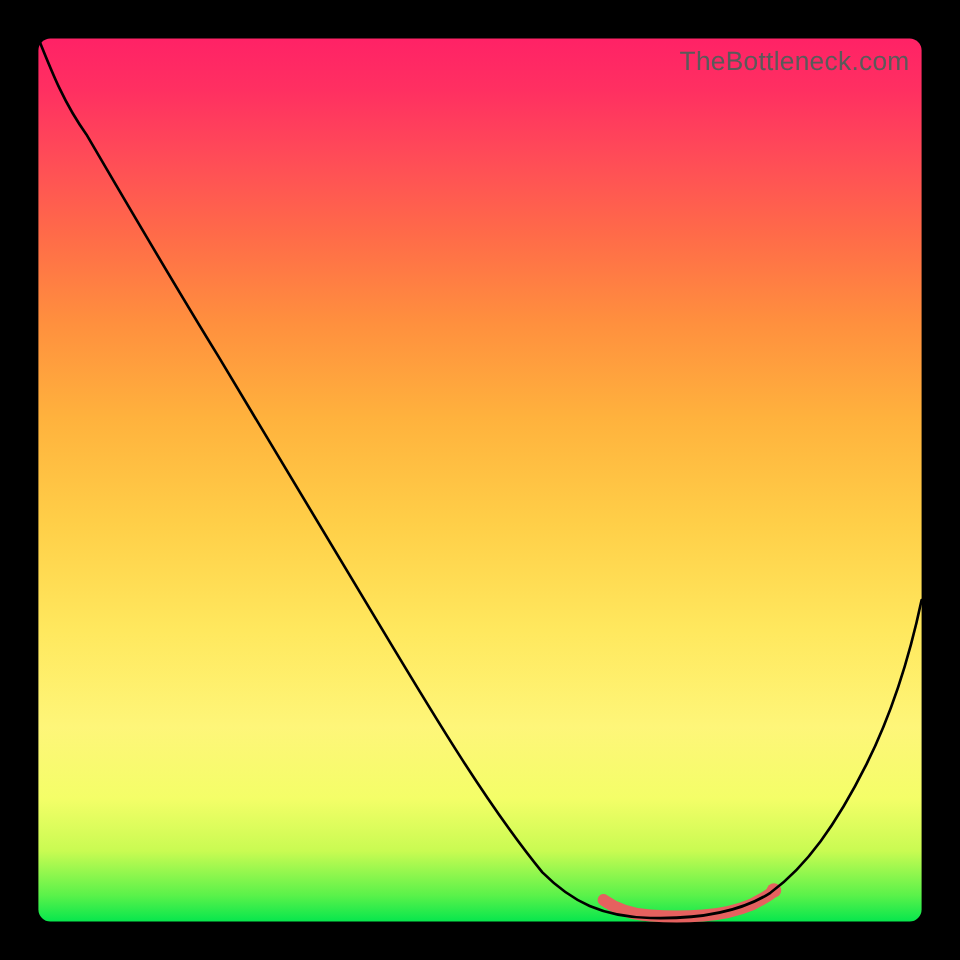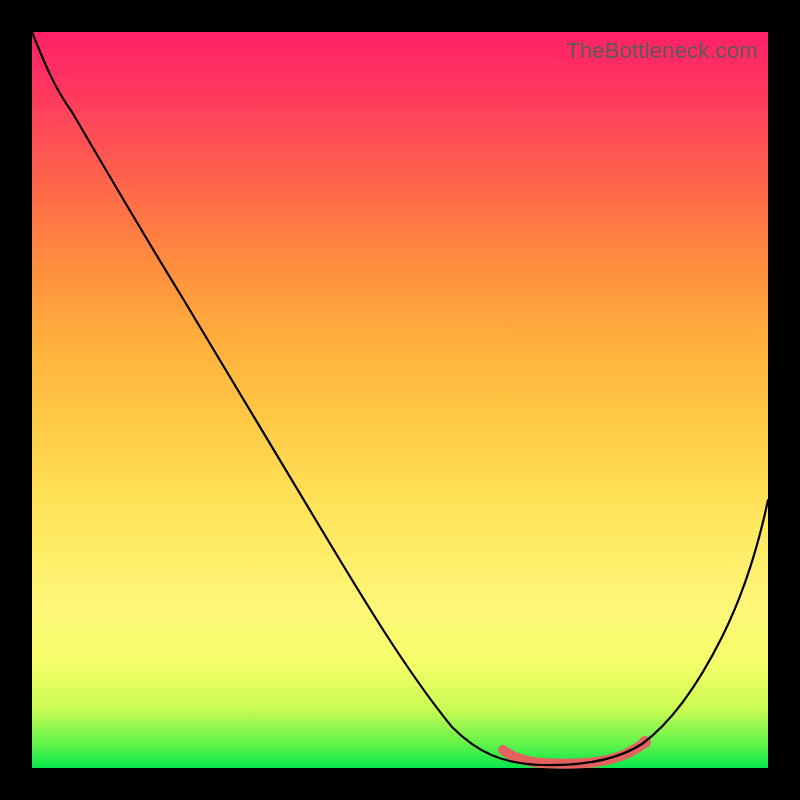--- a/index.html
+++ b/index.html
@@ -33,20 +33,21 @@
       #fef679 22%,
       #ffe85e 33%,
       #ffcf48 45%,
       #ffb23d 57%,
       #ff8f3e 68%,
       #ff6a49 78%,
       #ff4a58 87%,
       #ff3061 94%,
       #ff2266 100%
     );
+    border-radius: 10px;
   }
   .watermark {
     position: absolute;
     top: 6px;
     right: 10px;
     color: #5a5a5a;
     font-size: 22px;
     font-weight: 500;
     letter-spacing: 0.2px;
     user-select: none;

